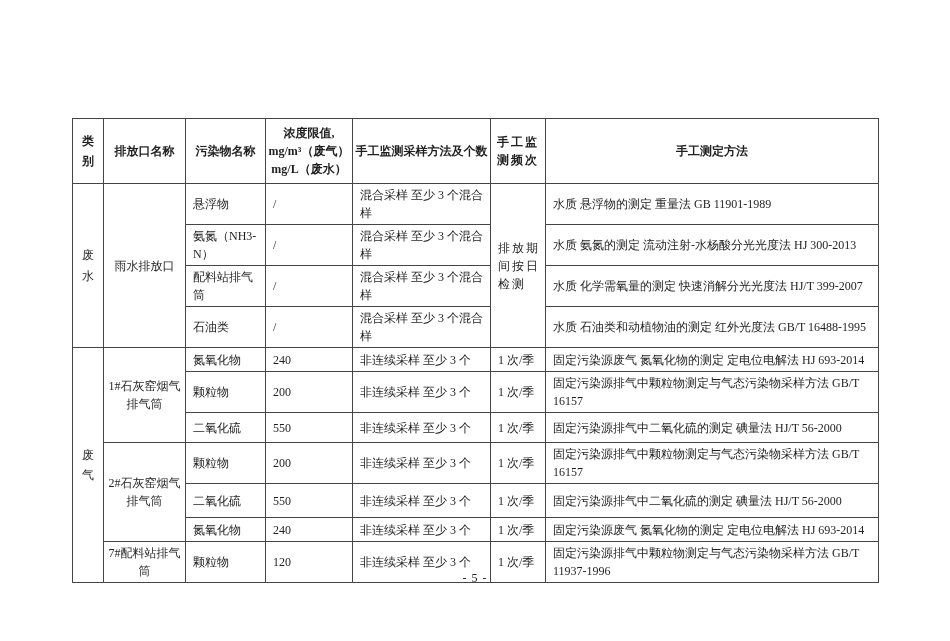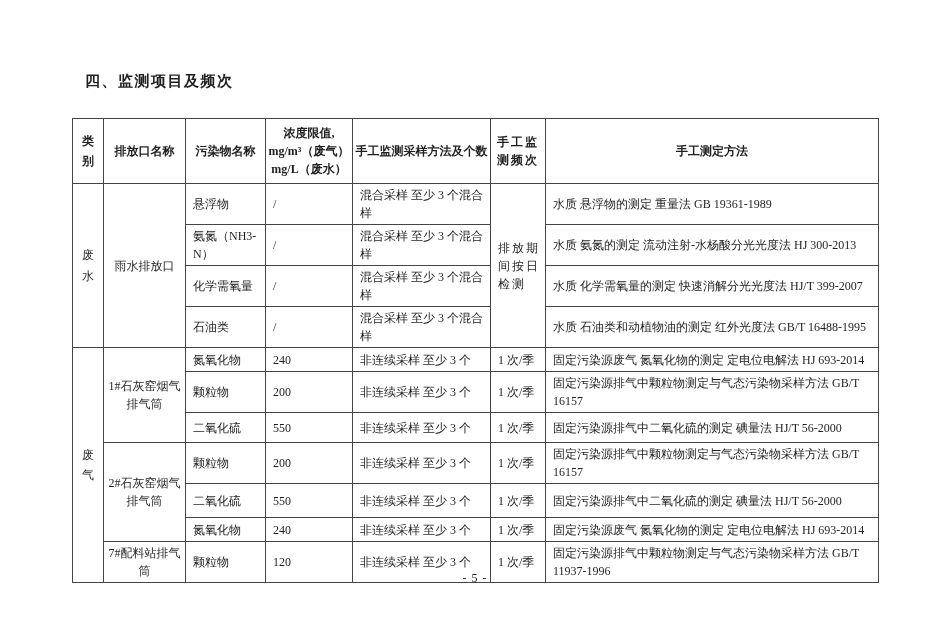--- a/index.html
+++ b/index.html
@@ -62,21 +62,20 @@
     text-align: center;
     font-size: 12px;
     letter-spacing: 1px;
   }
 </style>
 </head>
 <body>
 
 <div class="page">
 
-  <div class="doc-title">四、监测项目及频次</div>
 
   <table class="monitoring">
     <colgroup>
       <col style="width:31px">
       <col style="width:82px">
       <col style="width:80px">
       <col style="width:87px">
       <col style="width:138px">
       <col style="width:55px">
       <col style="width:333px">
@@ -99,30 +98,30 @@
     <tbody>
       <tr style="height:35px">
         <td class="cell-center" rowspan="4">
             <div class="vtext">废水</div>
           </td>
         <td class="cell-center" rowspan="4">雨水排放口</td>
         <td class="cell-left">悬浮物</td>
         <td class="cell-left">/</td>
         <td class="cell-left">混合采样 至少 3 个混合样</td>
         <td class="cell-left ls2" rowspan="4">排放期间按日检测</td>
-        <td class="cell-left">水质 悬浮物的测定 重量法 GB 19361-1989</td>
+        <td class="cell-left">水质 悬浮物的测定 重量法 GB 11901-1989</td>
       </tr>
       <tr style="height:35px">
         <td class="cell-left">氨氮（NH3-N）</td>
         <td class="cell-left">/</td>
         <td class="cell-left">混合采样 至少 3 个混合样</td>
         <td class="cell-left">水质 氨氮的测定 流动注射-水杨酸分光光度法 HJ 300-2013</td>
       </tr>
       <tr style="height:35px">
-        <td class="cell-left">化学需氧量</td>
+        <td class="cell-left">配料站排气筒</td>
         <td class="cell-left">/</td>
         <td class="cell-left">混合采样 至少 3 个混合样</td>
         <td class="cell-left">水质 化学需氧量的测定 快速消解分光光度法 HJ/T 399-2007</td>
       </tr>
       <tr style="height:35px">
         <td class="cell-left">石油类</td>
         <td class="cell-left">/</td>
         <td class="cell-left">混合采样 至少 3 个混合样</td>
         <td class="cell-left">水质 石油类和动植物油的测定 红外光度法 GB/T 16488-1995</td>
       </tr>

